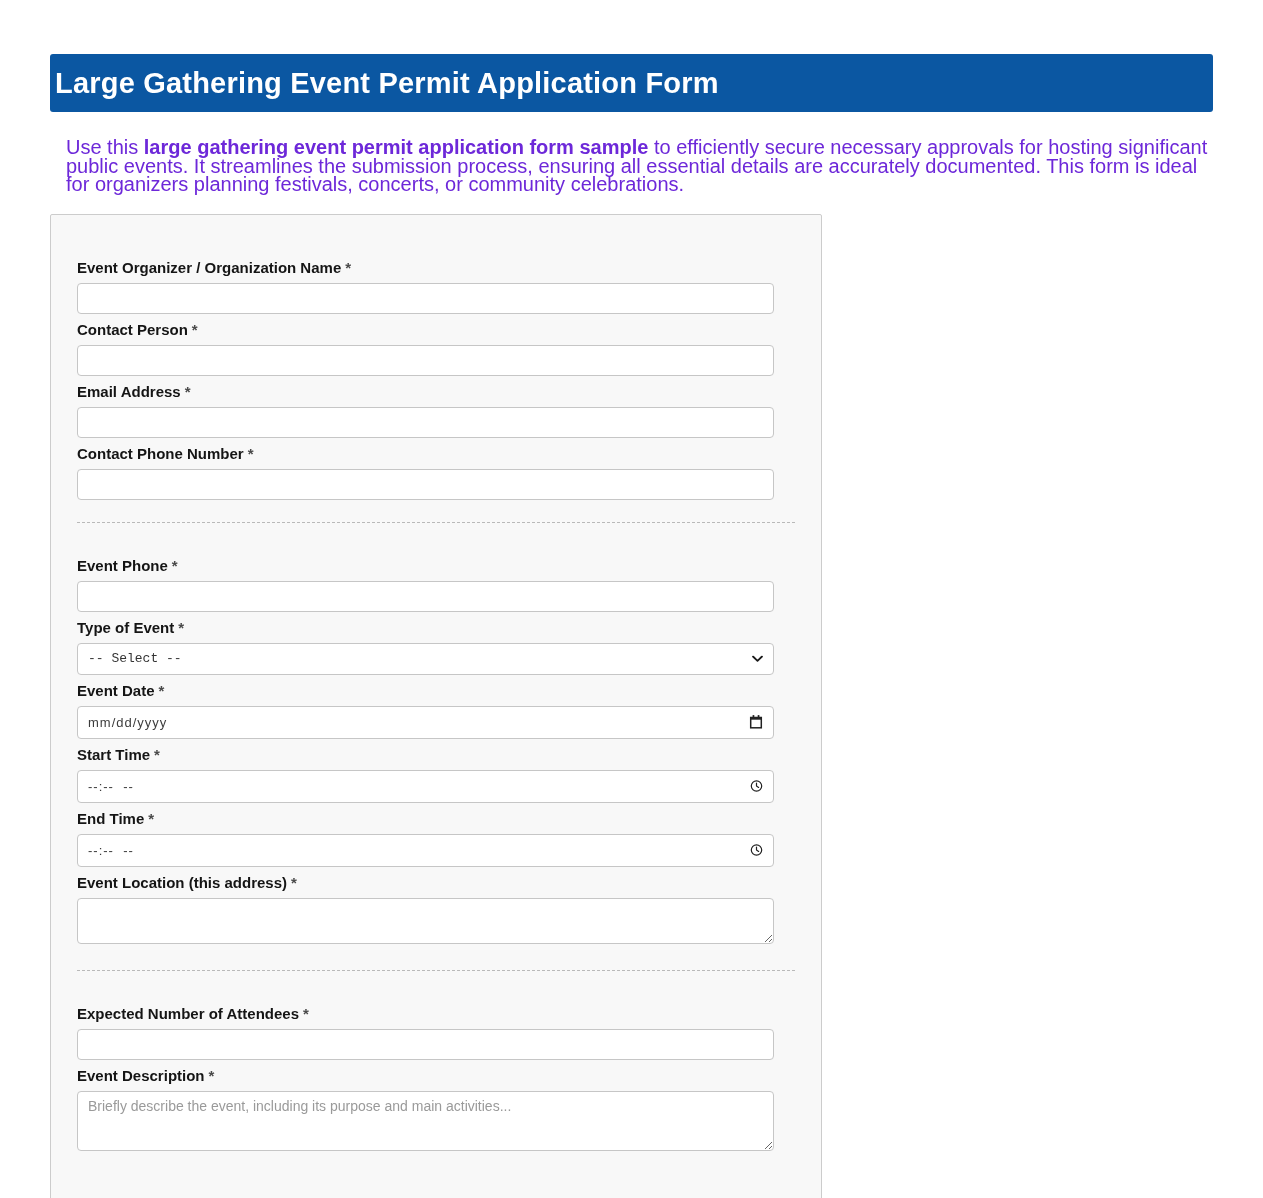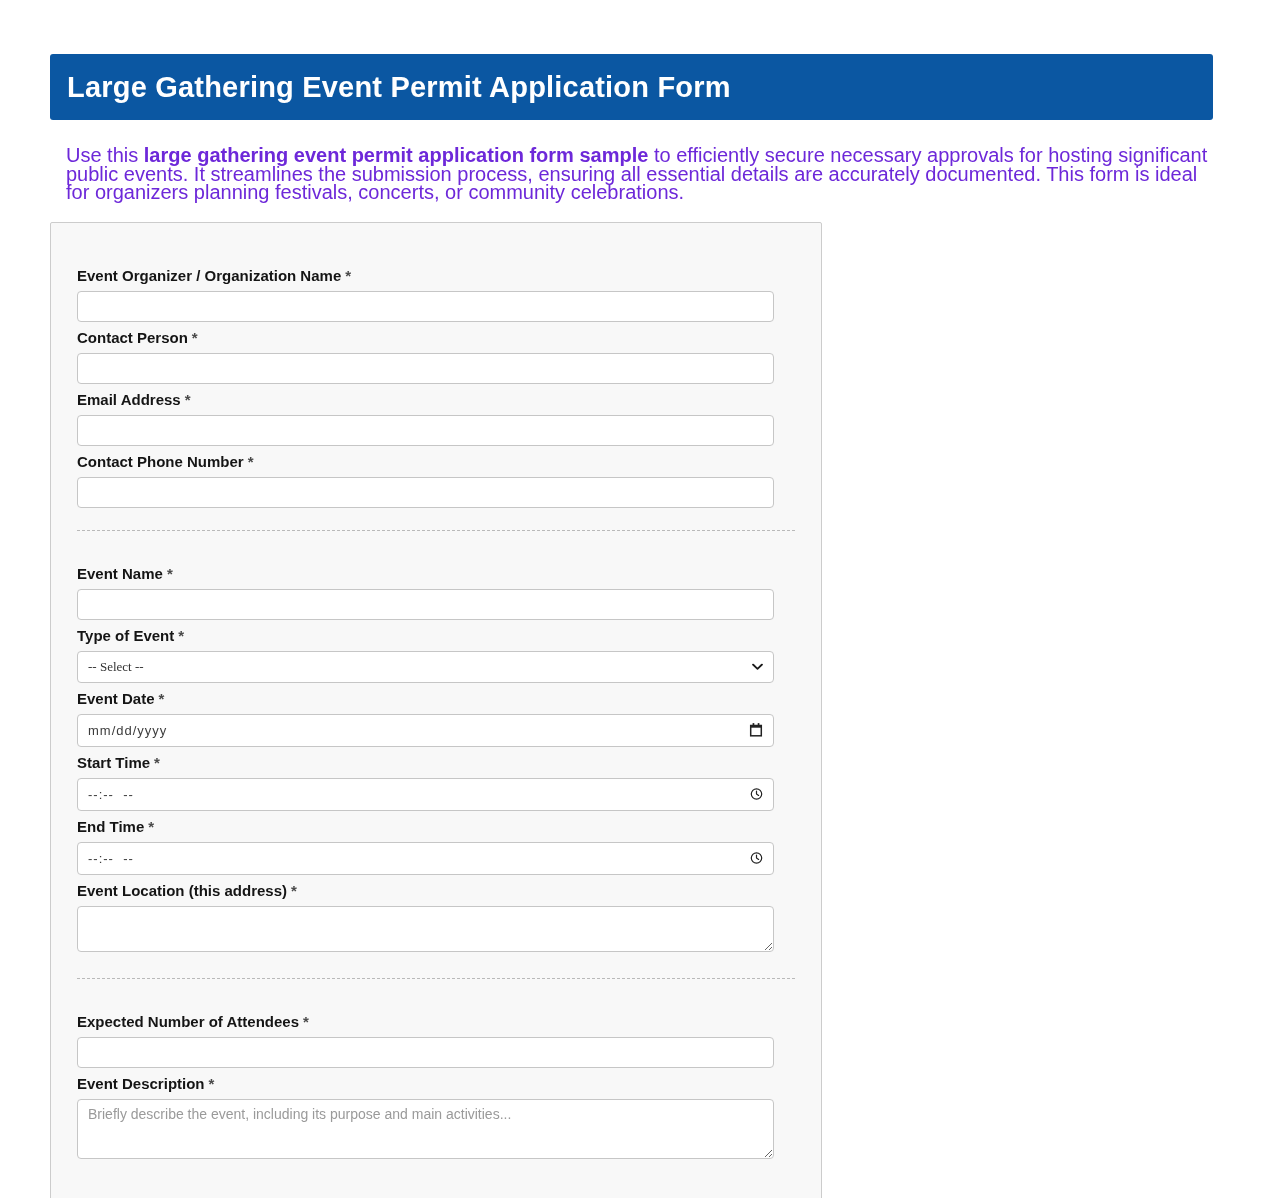--- a/index.html
+++ b/index.html
@@ -9,26 +9,26 @@
     height: 1198px;
     overflow: hidden;
     background: #ffffff;
     font-family: "Liberation Sans", sans-serif;
     color: #1e1e1e;
   }
   .page { padding: 54px 50px 0 50px; }
 
   
   .banner {
-    height: 66px;
+    height: 58px;
     background: #0b57a2;
     border-radius: 3px;
     display: flex;
     align-items: center;
-    padding-left: 17px;
+    padding-left: 5px;
   }
   .banner h1 {
     margin: 0;
     font-size: 29px;
     font-weight: bold;
     color: #ffffff;
     letter-spacing: 0.2px;
   }
 
   
@@ -76,21 +76,21 @@
     padding: 12px 10px;
     outline: none;
   }
 
   .select-input {
     width: 100%;
     height: 32px;
     border: 1px solid #c6c6c6;
     border-radius: 4px;
     background: #ffffff;
-    font-family: Liberation Serif, serif;
+    font-family: Liberation Mono, monospace;
     font-size: 13px;
     color: #333333;
     padding: 0 28px 0 10px;
     appearance: none;
     -webkit-appearance: none;
     -moz-appearance: none;
     outline: none;
   }
 
   .datetime-input {
@@ -171,21 +171,21 @@
     <div class="field">
       <label class="field-label"><span>Contact Phone Number</span><span class="req">*</span></label>
       <div class="control">
         <input type="text" class="text-input" value="" style="">
       </div>
     </div>
 
     <div class="divider"></div>
 
     <div class="field">
-      <label class="field-label"><span>Event Name</span><span class="req">*</span></label>
+      <label class="field-label"><span>Event Phone</span><span class="req">*</span></label>
       <div class="control">
         <input type="text" class="text-input" value="" style="">
       </div>
     </div>
 
     <div class="field">
       <label class="field-label"><span>Type of Event</span><span class="req">*</span></label>
       <div class="control">
         <select class="select-input">
           <option>-- Select --</option>

